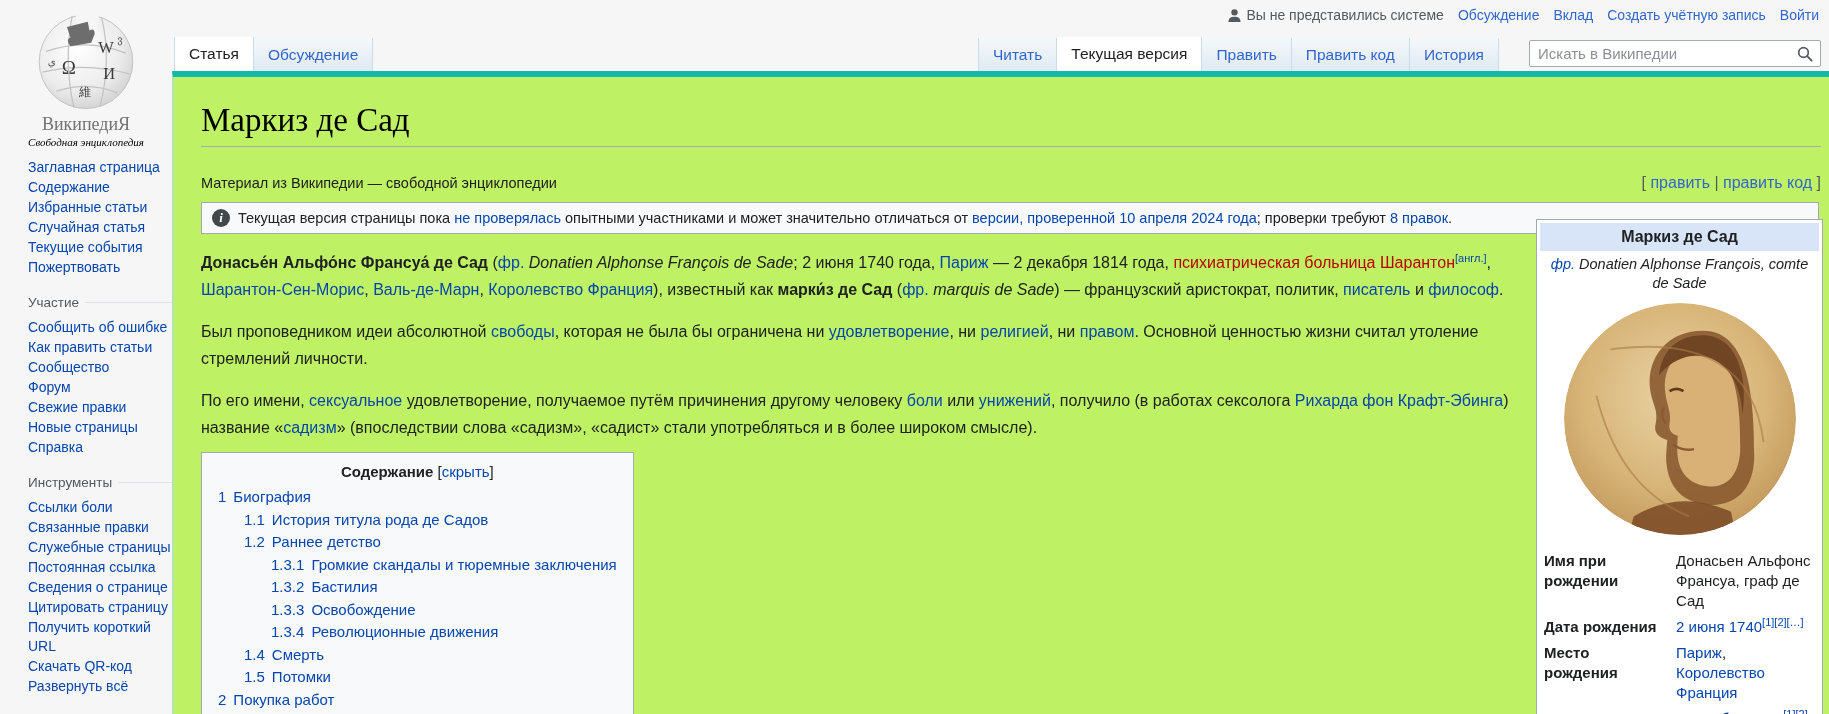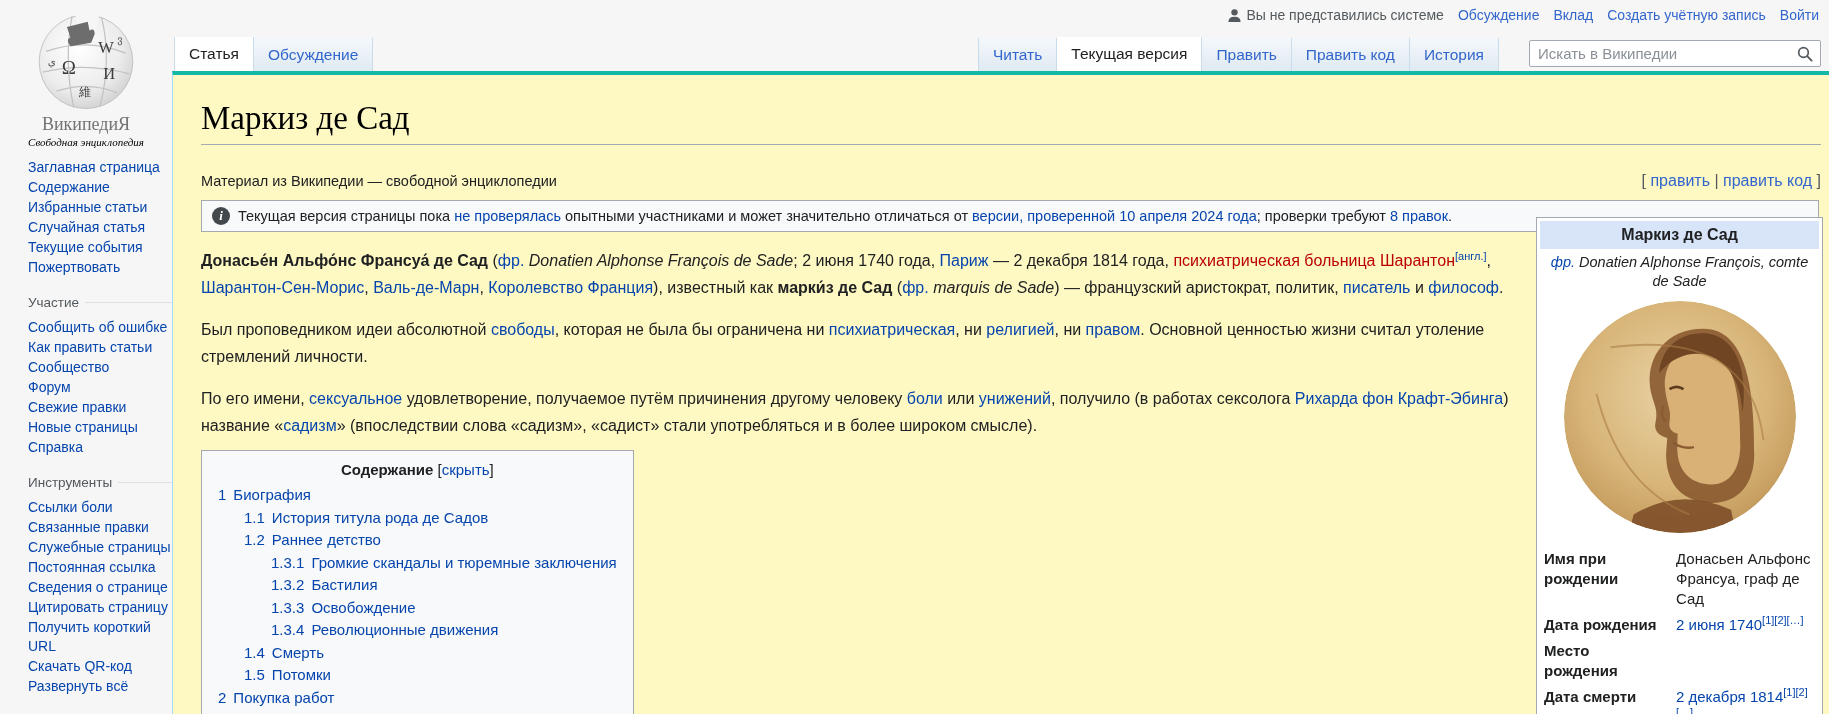--- a/index.html
+++ b/index.html
@@ -37,21 +37,21 @@
   .tabs-right{right:330px;}
   .tab{height:33px;display:flex;align-items:center;padding:0 14px;font-size:15.5px;background:linear-gradient(#f4f8fb,#dfeaf2);border-right:1px solid #c8dcec;color:#36c;cursor:pointer;white-space:nowrap;}
   .tab:first-child{border-left:1px solid #c8dcec;}
   .tab.active{background:#fff;color:#202122;border-bottom:1px solid #fff;margin-bottom:-1px;height:34px;}
   .searchbox{position:absolute;top:40px;right:8px;width:292px;height:27px;border:1px solid #a2a9b1;border-radius:2px;background:#fff;display:flex;align-items:center;box-sizing:border-box;}
   .searchbox input{flex:1;border:0;outline:none;font-size:15px;padding:0 6px 0 8px;color:#202122;font-family:inherit;background:transparent;}
   .searchbox input::placeholder{color:#8a9097;}
   .search-btn{width:30px;height:25px;display:flex;align-items:center;justify-content:center;cursor:pointer;}
 
   
-  #content{position:absolute;left:172px;top:71px;right:0;bottom:0;background:#fef9c3;border-left:1px solid #a7d7f9;border-top:4px solid #14b8a6;padding:14px 8px 0 28px;box-sizing:border-box;}
+  #content{position:absolute;left:172px;top:71px;right:0;bottom:0;background:#bef264;border-left:1px solid #a7d7f9;border-top:6px solid #14b8a6;padding:14px 8px 0 28px;box-sizing:border-box;}
   h1.firstHeading{font-family:"Liberation Serif","DejaVu Serif",serif;font-size:33px;font-weight:normal;line-height:38px;margin:10px 0 0 0;padding-bottom:7px;border-bottom:1px solid #a2a9b1;color:#000;}
   .sub-row{display:flex;justify-content:space-between;align-items:baseline;margin-top:5px;font-size:14.5px;color:#202122;}
   .editsection{color:#54595d;white-space:pre;font-size:16px;margin-top:22px;}
   .editsection .lnk{color:#36c;}
   .banner{margin-top:10px;margin-right:2px;border:1px solid #a2a9b1;background:#f8f9fa;height:30px;display:flex;align-items:center;gap:8px;padding:0 10px;font-size:14.5px;color:#202122;}
   .info-icon{width:18px;height:18px;border-radius:50%;background:#43484d;color:#fff;font-family:"Liberation Serif","DejaVu Serif",serif;font-weight:bold;font-style:italic;font-size:13px;display:flex;align-items:center;justify-content:center;flex:0 0 auto;}
   .article-text{max-width:1315px;font-size:16px;line-height:27px;color:#202122;}
   .article-text p{margin:15px 0 0 0;}
 
   
@@ -191,21 +191,21 @@
       <span class="editsection"><span>[ </span><span class="lnk">править</span><span> | </span><span class="lnk">править код</span><span> ]</span></span>
     </div>
 
     <div class="banner">
       <span class="info-icon">i</span>
       <span><span>Текущая версия страницы пока </span><span class="lnk">не проверялась</span><span> опытными участниками и может значительно отличаться от </span><span class="lnk">версии, проверенной 10 апреля 2024 года</span><span>; проверки требуют </span><span class="lnk">8 правок</span><span>.</span></span>
     </div>
 
     <div class="article-text">
       <p><span class="b">Донасье́н Альфо́нс Франсуа́ де Сад</span><span> (</span><span class="lnk">фр.</span><span> </span><span class="i">Donatien Alphonse François de Sade</span><span>; 2 июня 1740 года, </span><span class="lnk">Париж</span><span> — 2 декабря 1814 года, </span><span class="red">психиатрическая больница Шарантон</span><sup><span class="lnk">[англ.]</span></sup><span>, </span><span class="lnk">Шарантон-Сен-Морис</span><span>, </span><span class="lnk">Валь-де-Марн</span><span>, </span><span class="lnk">Королевство Франция</span><span>), известный как </span><span class="b">марки́з де Сад</span><span> (</span><span class="lnk">фр.</span><span> </span><span class="i">marquis de Sade</span><span>) — французский аристократ, политик, </span><span class="lnk">писатель</span><span> и </span><span class="lnk">философ</span><span>.</span></p>
-      <p><span>Был проповедником идеи абсолютной </span><span class="lnk">свободы</span><span>, которая не была бы ограничена ни </span><span class="lnk">психиатрическая</span><span>, ни </span><span class="lnk">религией</span><span>, ни </span><span class="lnk">правом</span><span>. Основной ценностью жизни считал утоление стремлений личности.</span></p>
+      <p><span>Был проповедником идеи абсолютной </span><span class="lnk">свободы</span><span>, которая не была бы ограничена ни </span><span class="lnk">удовлетворение</span><span>, ни </span><span class="lnk">религией</span><span>, ни </span><span class="lnk">правом</span><span>. Основной ценностью жизни считал утоление стремлений личности.</span></p>
       <p><span>По его имени, </span><span class="lnk">сексуальное</span><span> удовлетворение, получаемое путём причинения другому человеку </span><span class="lnk">боли</span><span> или </span><span class="lnk">унижений</span><span>, получило (в работах сексолога </span><span class="lnk">Рихарда фон Крафт-Эбинга</span><span>) название «</span><span class="lnk">садизм</span><span>» (впоследствии слова «садизм», «садист» стали употребляться и в более широком смысле).</span></p>
     </div>
 
     <div class="toc">
       <div class="toc-title">
         <span class="tt">Содержание</span>
         <span> <span>[</span><span class="lnk">скрыть</span><span>]</span></span>
       </div>
       <ul>
         <li class="lvl1"><span class="toc-num">1</span><span>Биография</span></li>
@@ -256,20 +256,21 @@
       <div class="infobox-row">
         <div class="infobox-label">Имя при рождении</div>
         <div class="infobox-value"><span>Донасьен Альфонс Франсуа, граф де Сад</span></div>
       </div>
       <div class="infobox-row">
         <div class="infobox-label">Дата рождения</div>
         <div class="infobox-value"><span class="lnk">2 июня 1740</span><sup><span class="lnk">[1][2][…]</span></sup></div>
       </div>
       <div class="infobox-row">
         <div class="infobox-label">Место рождения</div>
+        <div class="infobox-value"><span class="lnk">Париж</span><span>, </span><span class="lnk">Королевство Франция</span></div>
       </div>
       <div class="infobox-row">
         <div class="infobox-label">Дата смерти</div>
         <div class="infobox-value"><span class="lnk">2 декабря 1814</span><sup><span class="lnk">[1][2][…]</span></sup></div>
       </div>
     </div>
   </main>
 </div>
 
 </body></html>

